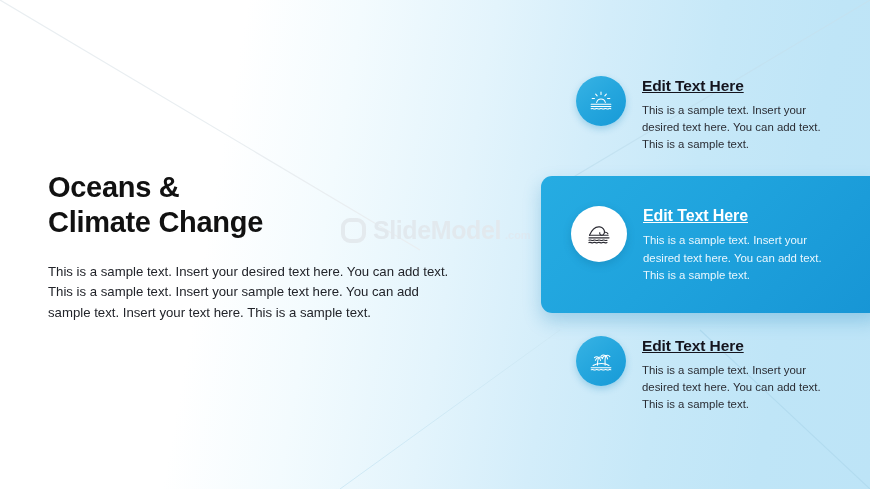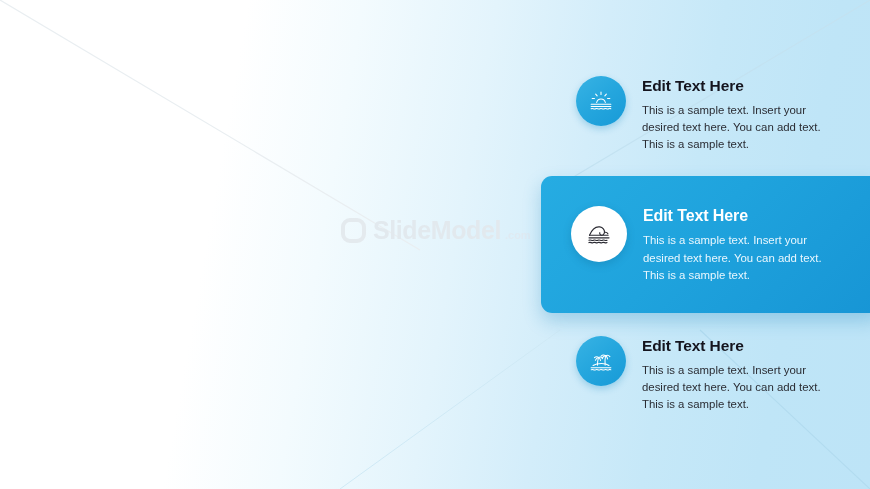--- a/index.html
+++ b/index.html
@@ -138,20 +138,21 @@
     box-shadow: 0 3px 9px rgba(10,80,120,0.22);
   }
 
   .card-text { padding-top: 1px; }
   .card-title {
     font-size: 15.5px;
     font-weight: bold;
     color: #14141e;
     line-height: 1.15;
     letter-spacing: -0.1px;
+    text-decoration: underline;
   }
   .card-desc {
     margin-top: 7px;
     font-size: 11.4px;
     line-height: 1.5;
     color: #2a2c33;
     width: 188px;
   }
   .card-2 .card-title { color: #ffffff; font-size: 16px; }
   .card-2 .card-desc { color: #e9f7fe; width: 196px; }
@@ -169,20 +170,25 @@
       <line x1="340" y1="489" x2="560" y2="330" stroke="#cfe9f5" stroke-width="1"></line>
     </svg>
   </div>
 
   <div class="watermark">
     <div class="wm-logo"></div>
     <div class="wm-text">SlideModel</div>
     <div class="wm-dotcom">.com</div>
   </div>
 
+  <div class="left-block">
+    <div class="slide-title">Oceans &amp;
+Climate Change</div>
+    <div class="slide-body">This is a sample text. Insert your desired text here. You can add text. This is a sample text. Insert your sample text here. You can add sample text. Insert your text here. This is a sample text.</div>
+  </div>
 
   <div class="cards">
 
     <div class="card-highlight"></div>
 
     <div class="card card-1">
       <div class="icon-circle">
         <svg width="30" height="30" viewBox="0 0 32 32" fill="none" stroke="#ffffff" stroke-width="1.15" stroke-linecap="round">
           <path d="M16 6.5v2.6"></path>
           <path d="M10.3 8.6l1.6 2"></path>

